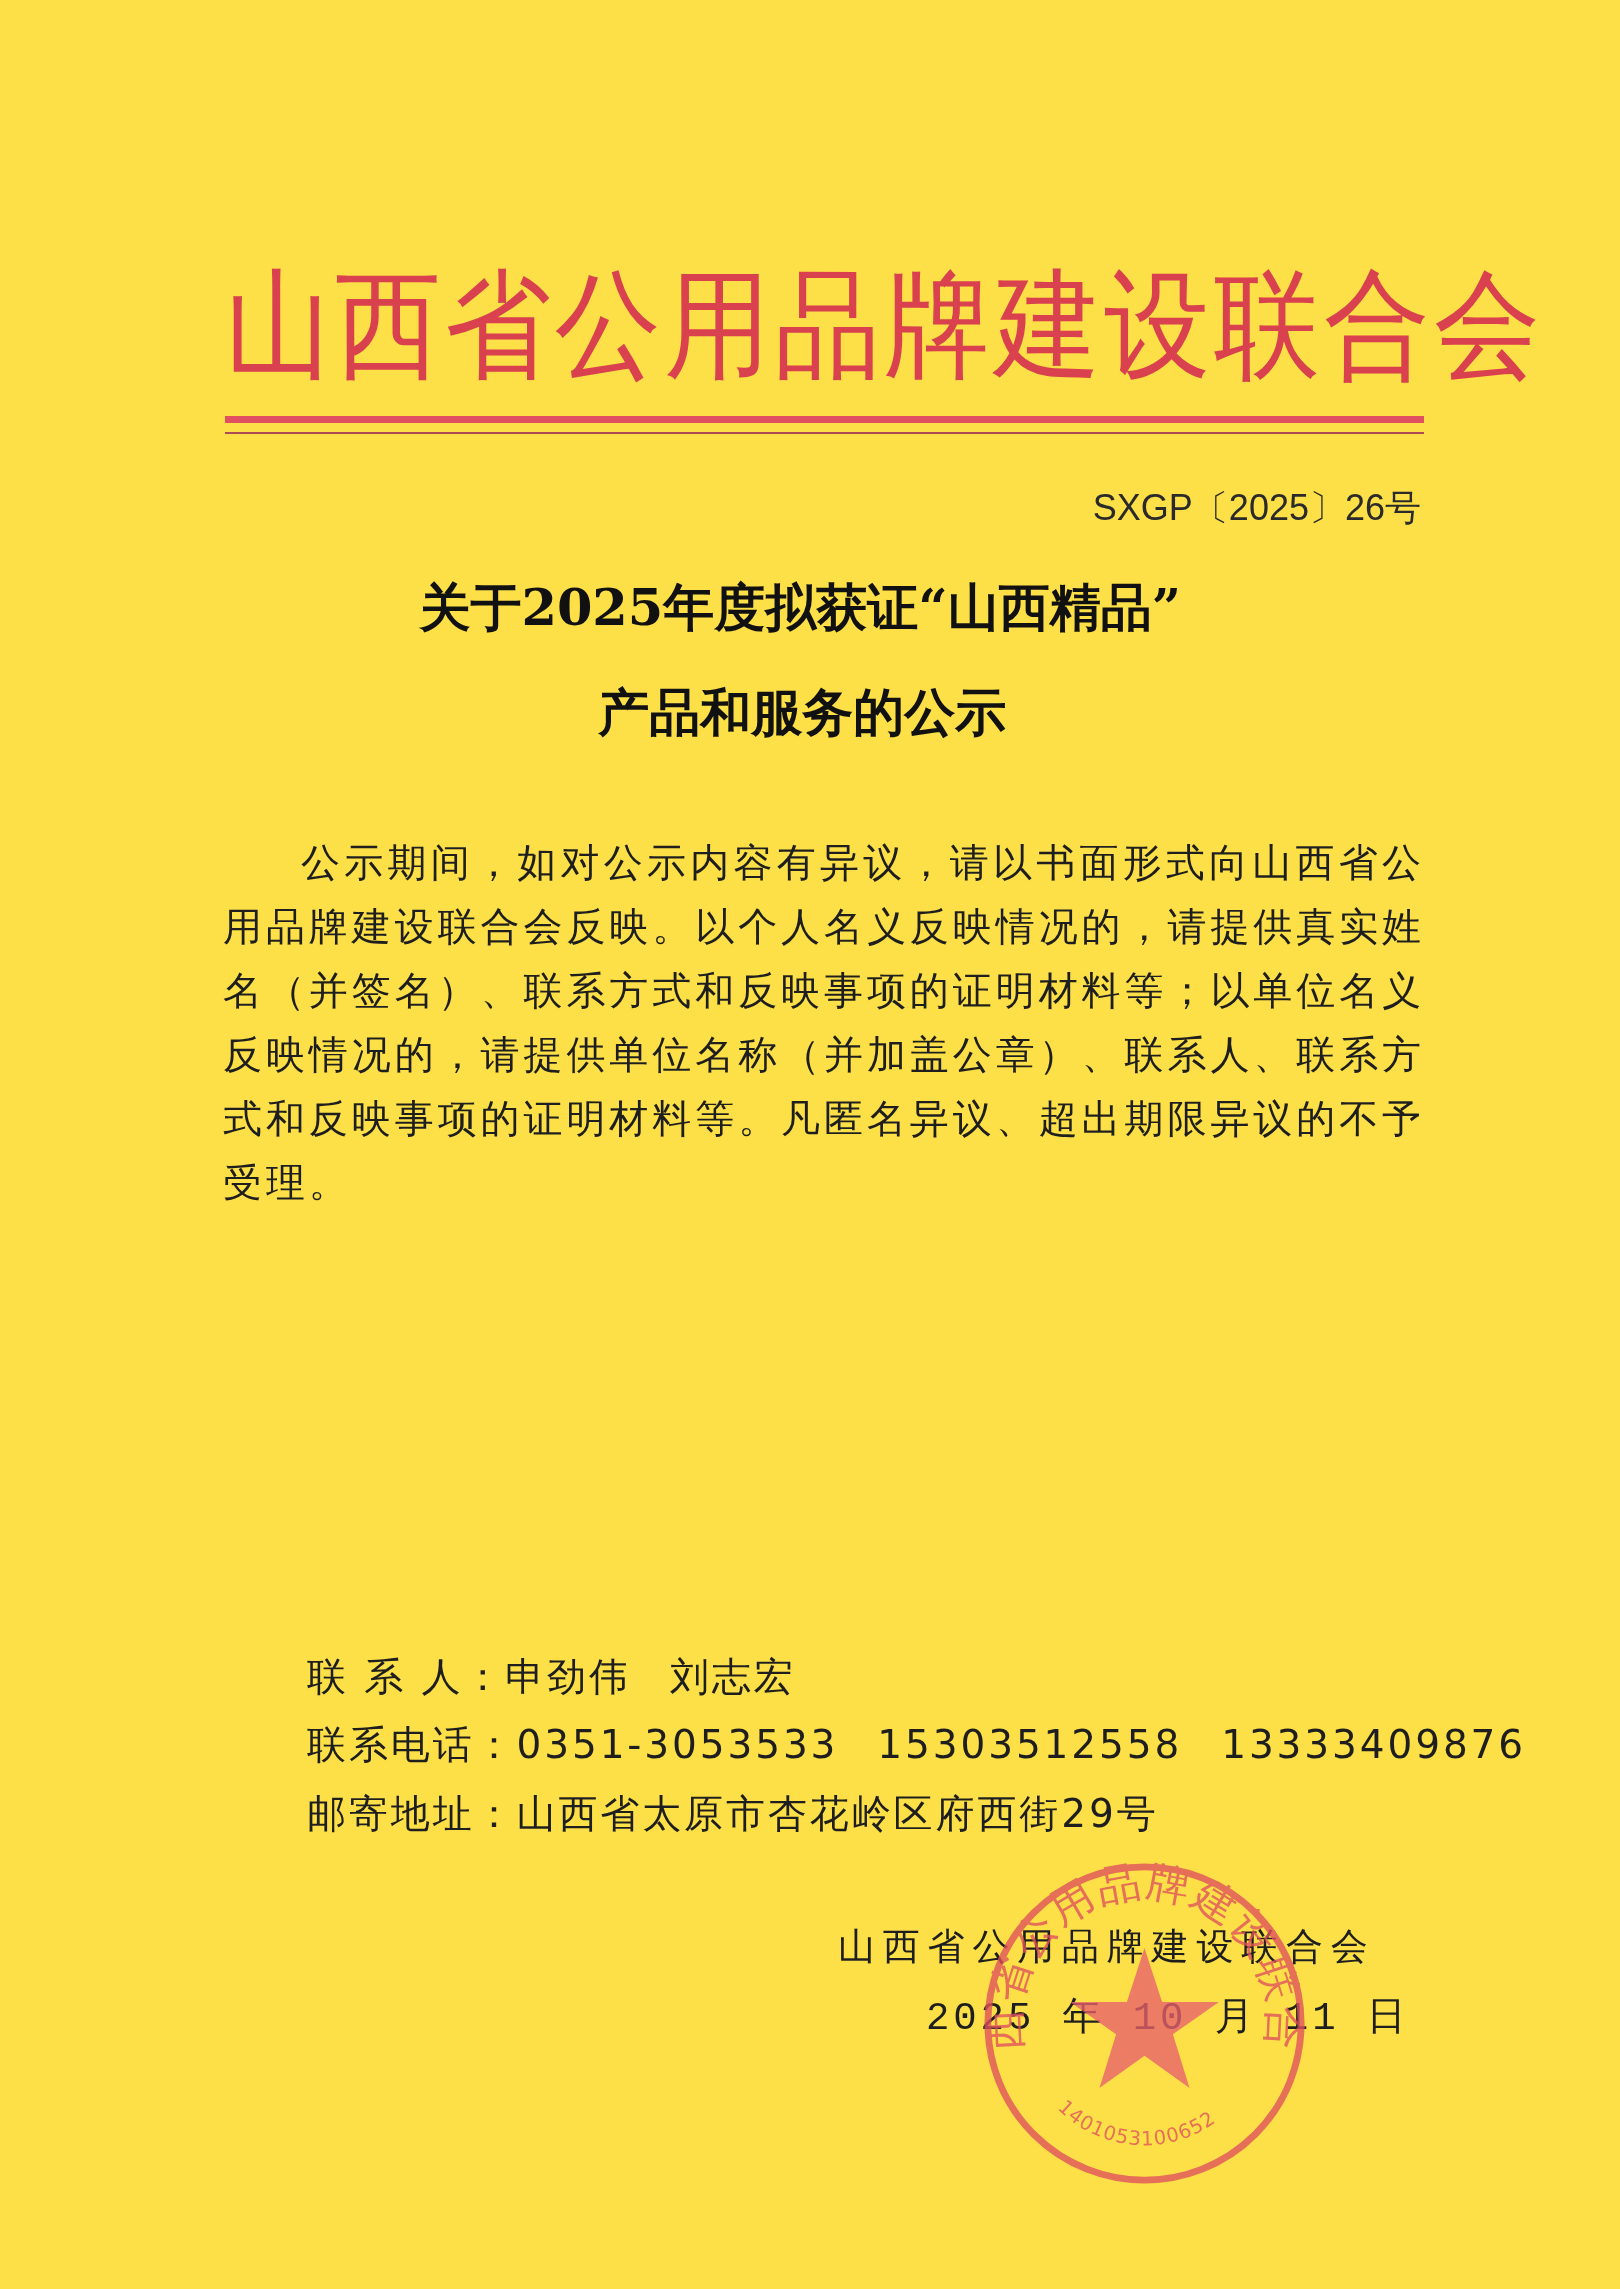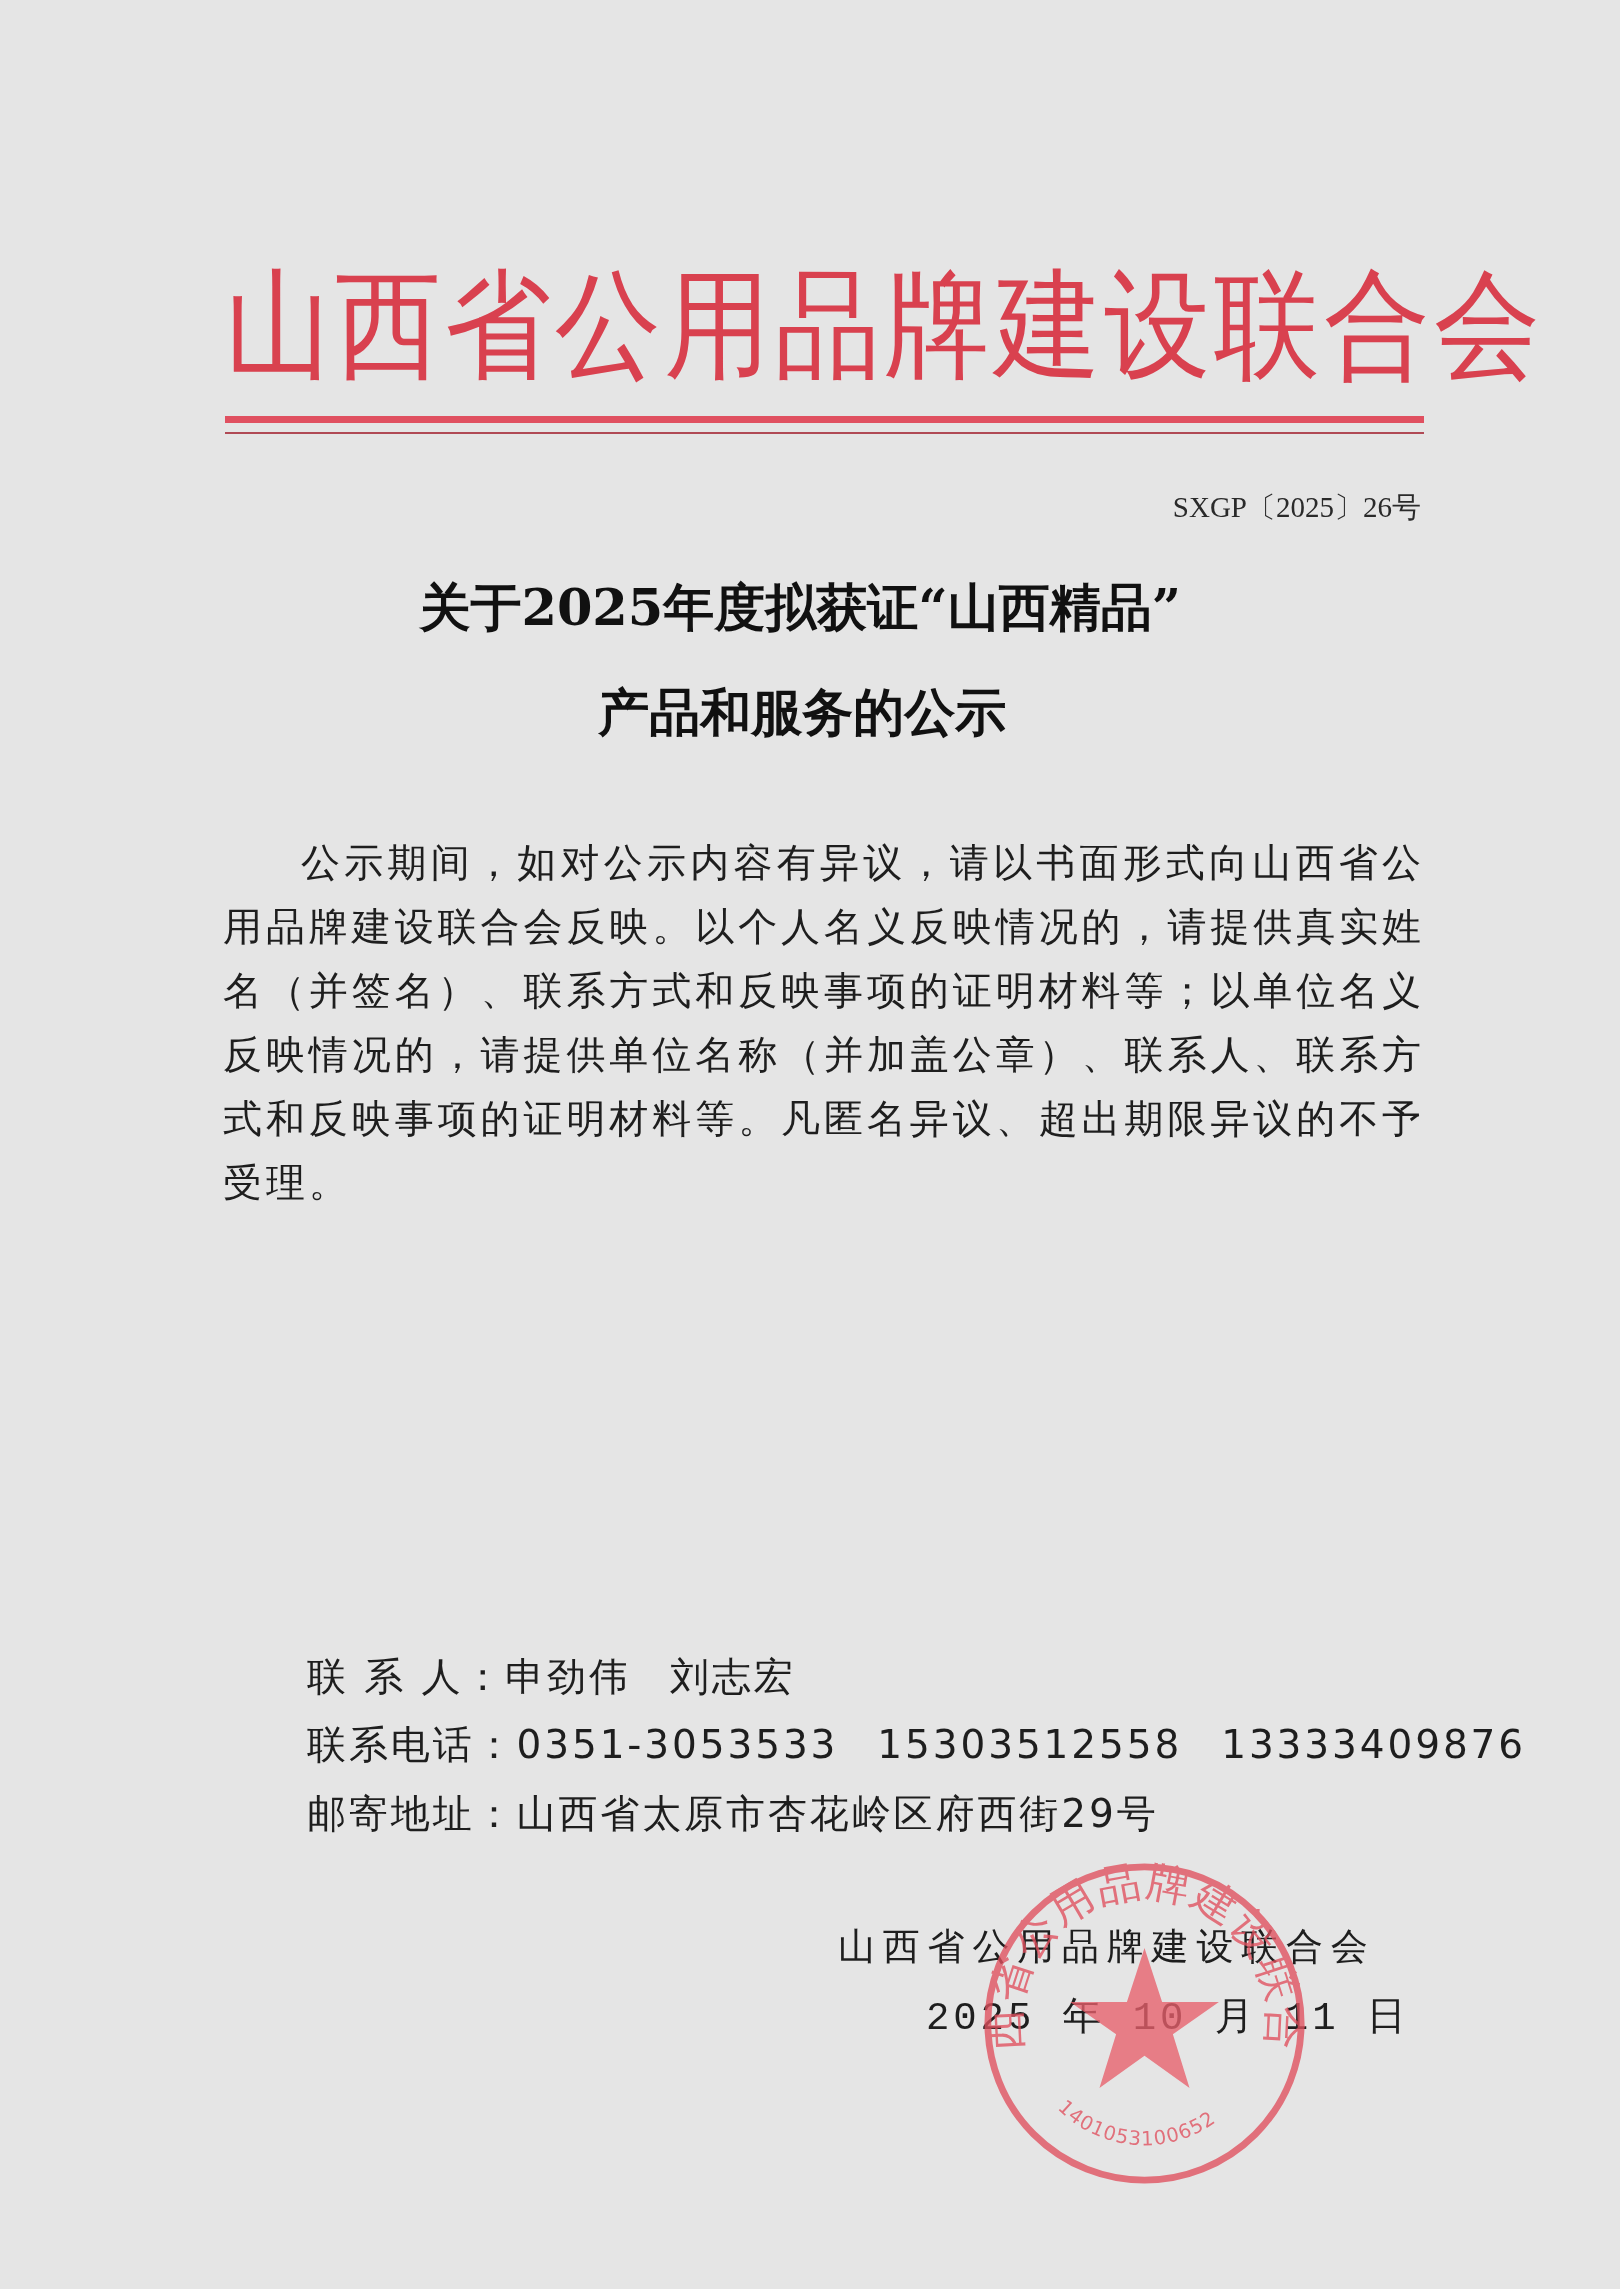--- a/index.html
+++ b/index.html
@@ -13,21 +13,21 @@
       position: relative;
       overflow: hidden;
       font-family: "DejaVu Serif", "Liberation Serif", serif;
       color: #1a1a1a;
     }
     .page {
       position: absolute;
       left: 0; top: 0;
       width: 1620px;
       height: 2290px;
-      background: #e5e5e5;
+      background: #fde047;
     }
     
     .letterhead {
       position: absolute;
       left: 225px;
       top: 260px;
       width: 1201px;
       height: 118px;
       text-align: center;
       font-family: "DejaVu Serif", "Liberation Serif", serif;
@@ -52,22 +52,22 @@
       left: 225px;
       top: 432px;
       width: 1199px;
       height: 2px;
       background: #b04a55;
     }
     .doc-number {
       position: absolute;
       right: 199px;
       top: 485px;
-      font-family: Liberation Serif, serif;
-      font-size: 29px;
+      font-family: Liberation Sans, sans-serif;
+      font-size: 36px;
       line-height: 45px;
       color: #2a2a2a;
       white-space: nowrap;
     }
     .title {
       position: absolute;
       left: 0;
       width: 1620px;
       text-align: center;
       font-family: "DejaVu Serif", "Liberation Serif", serif;

